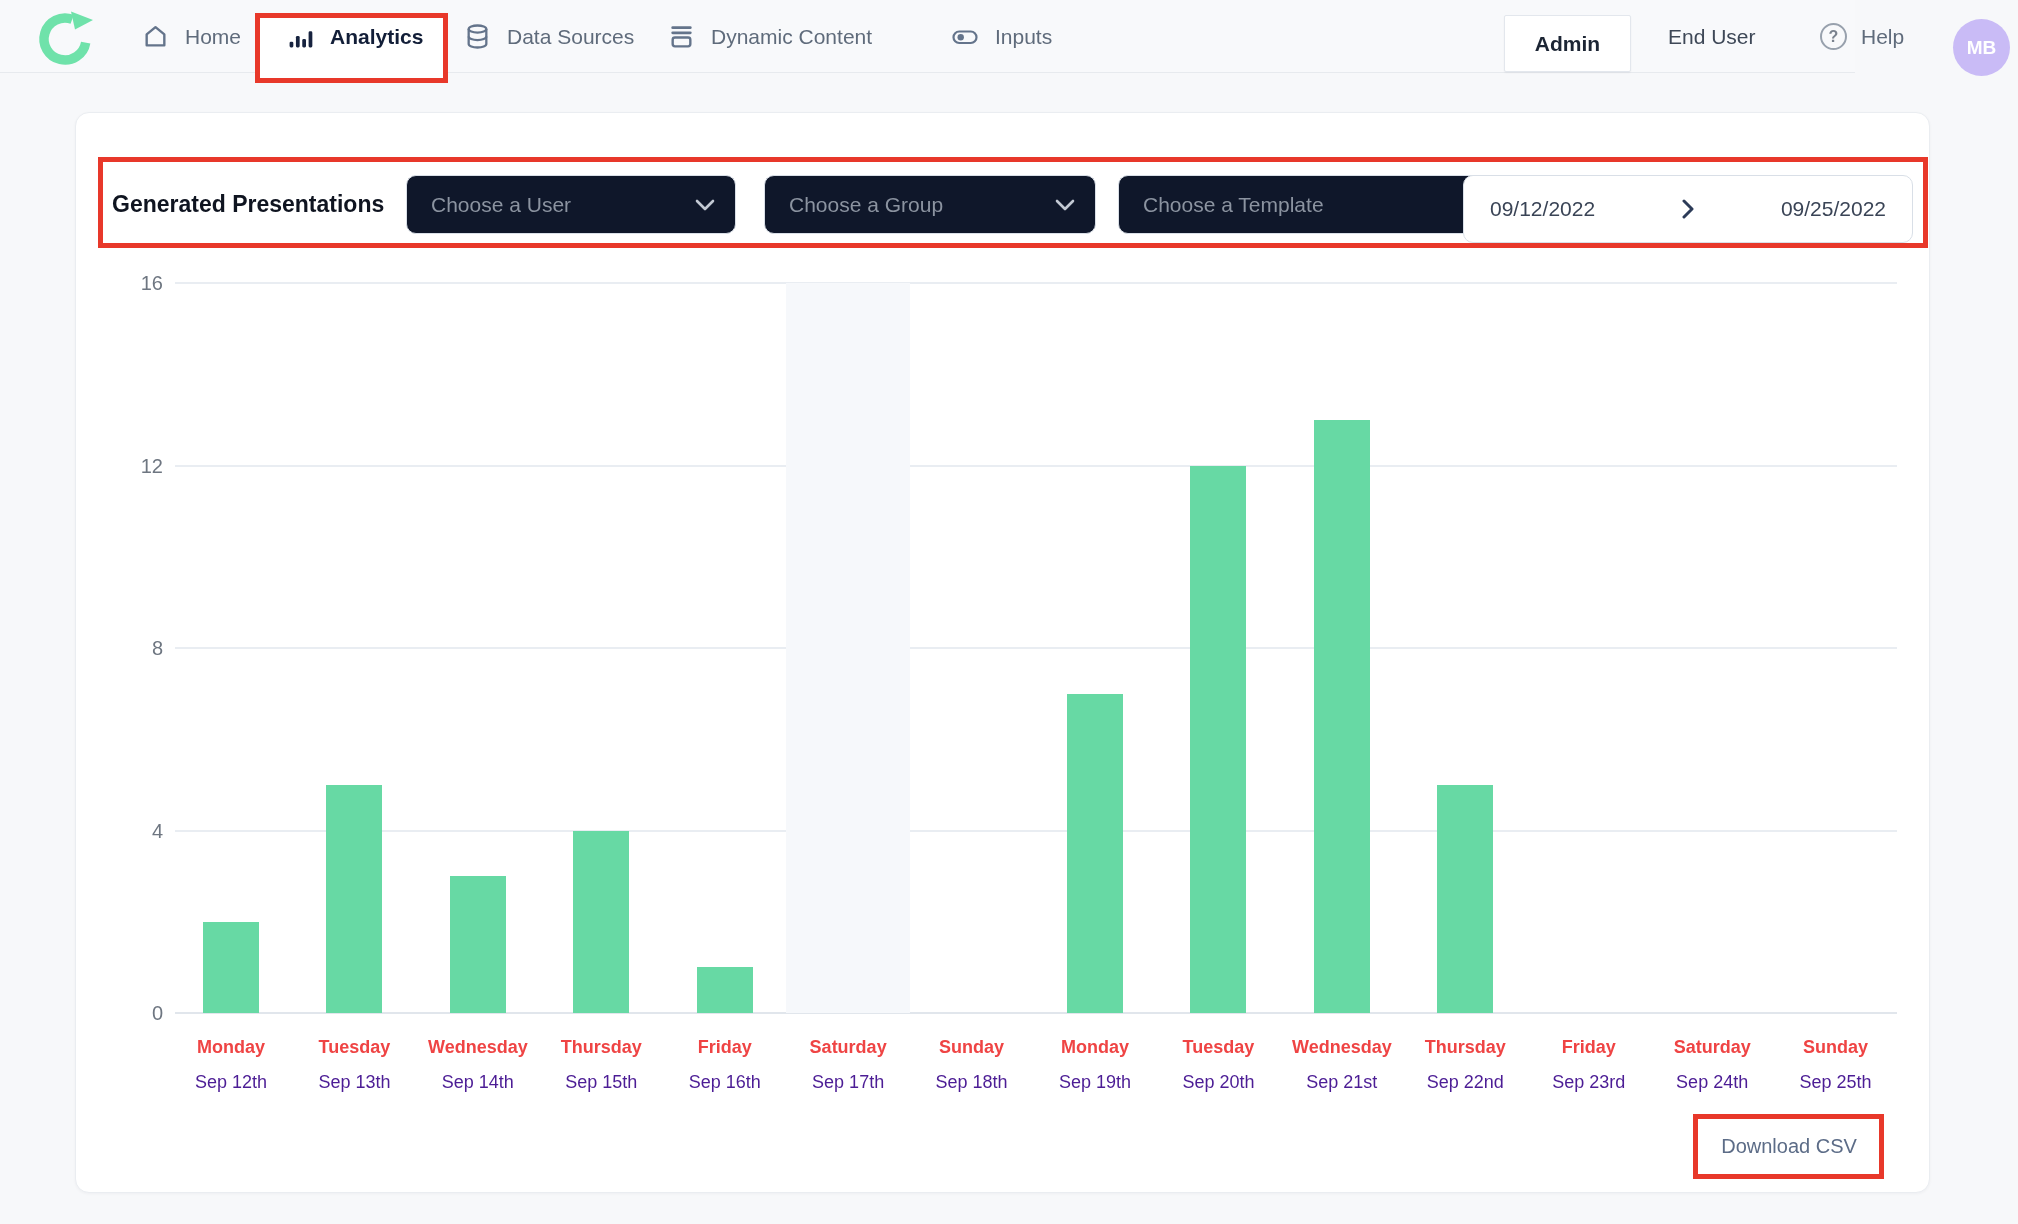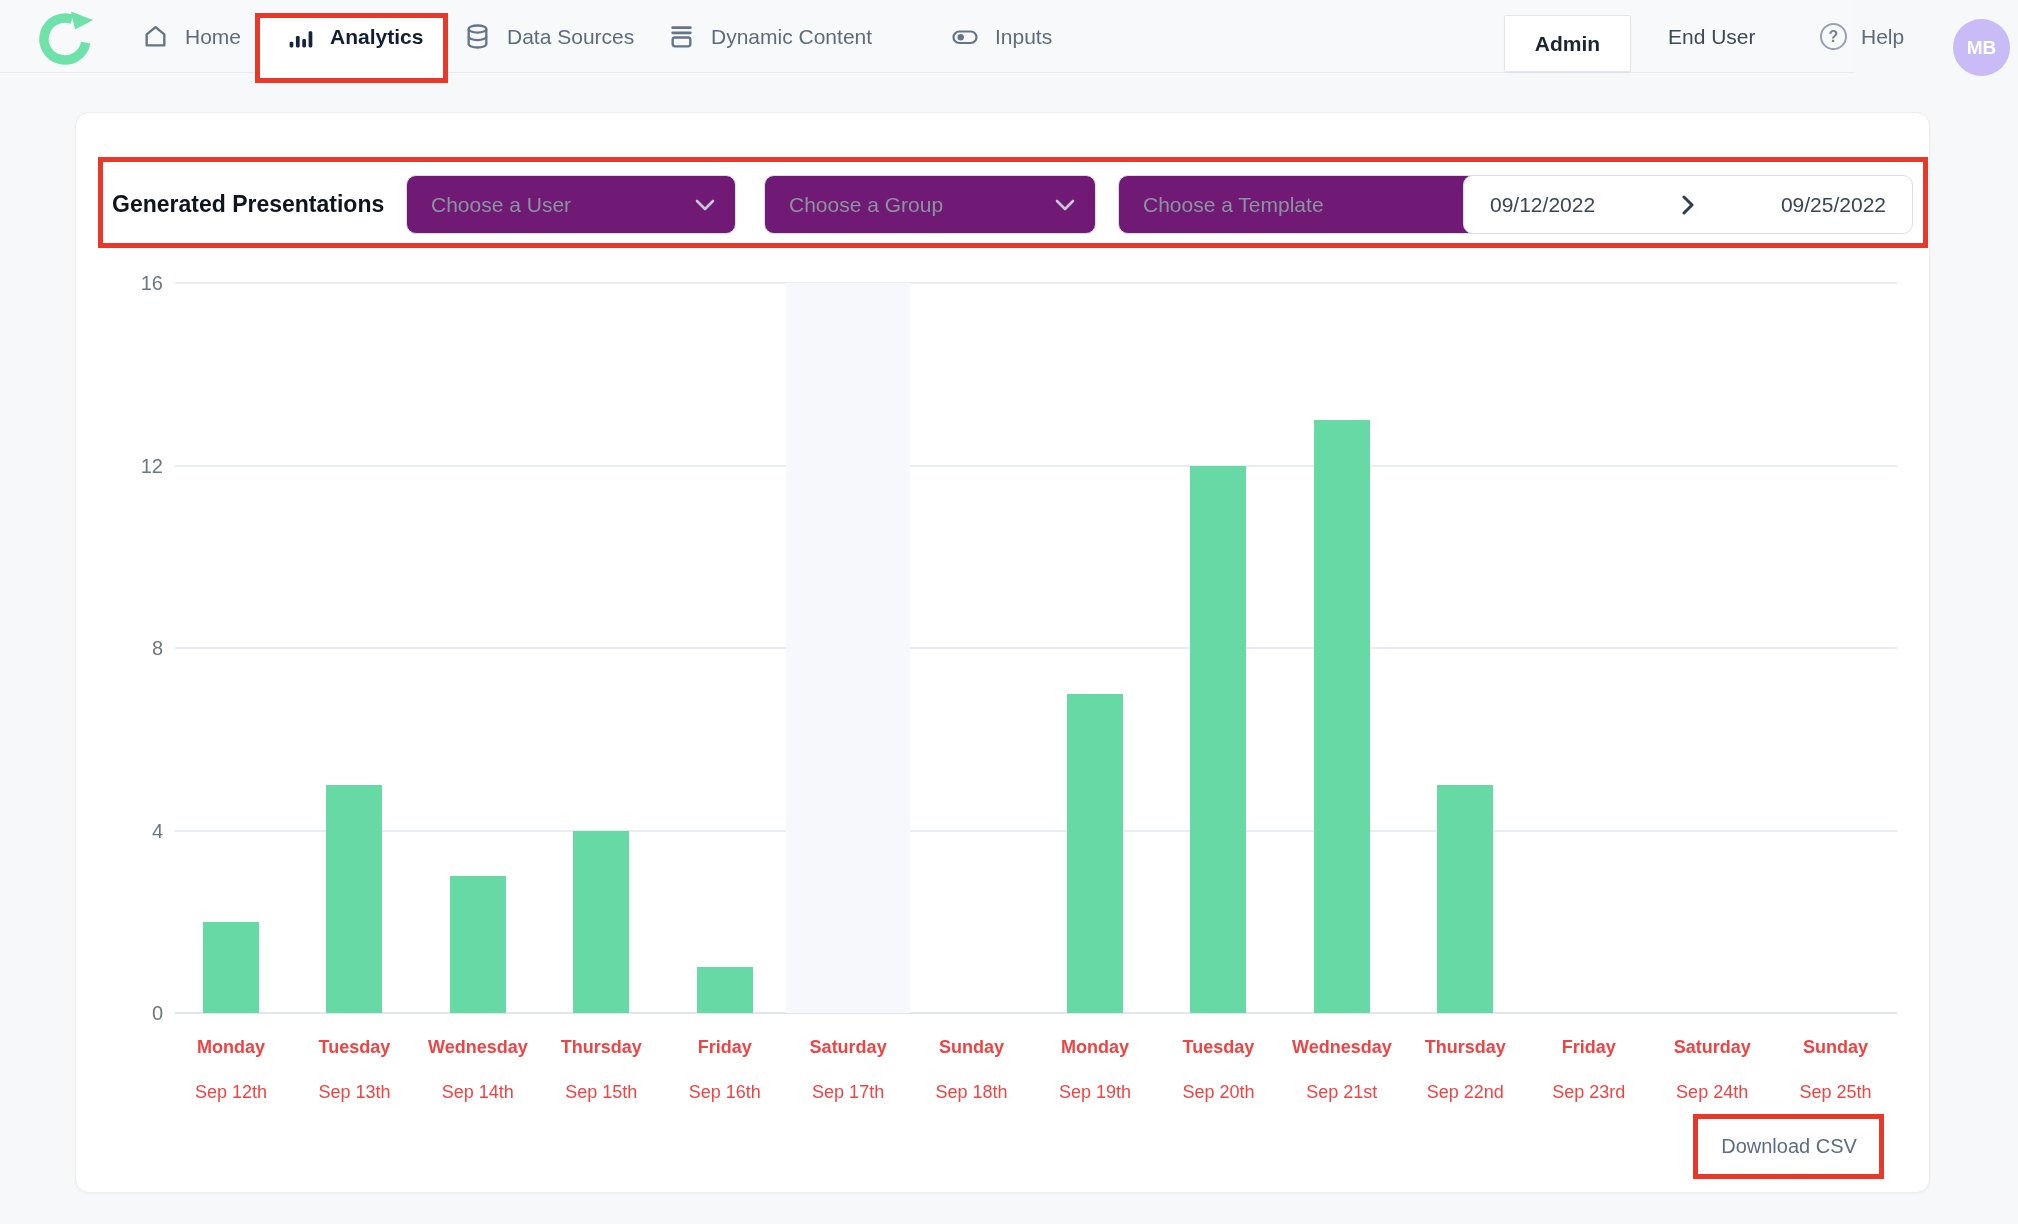--- a/index.html
+++ b/index.html
@@ -43,43 +43,43 @@
     background:var(--avatar-purple);display:flex;align-items:center;justify-content:center;
     color:#ffffff;font-size:19px;font-weight:700;cursor:pointer;z-index:2;}
 
   
   #card{position:absolute;left:75px;top:112px;width:1855px;height:1081px;background:#ffffff;
     border:1px solid #eaedf1;border-radius:14px;box-shadow:0 1px 3px rgba(16,24,40,.04);z-index:0;}
 
   
   #panel-title{position:absolute;left:112px;top:191px;font-size:23px;font-weight:700;
     color:#0f1420;z-index:2;white-space:nowrap;}
-  .dropdown{position:absolute;top:175px;height:59px;background:#701a75;border:1.5px solid #d9dfe7;
+  .dropdown{position:absolute;top:175px;height:59px;background:#0f172a;border:1.5px solid #d9dfe7;
     border-radius:10px;display:flex;align-items:center;justify-content:space-between;
     padding:0 20px 0 24px;cursor:pointer;z-index:2;}
   .dropdown .ph{font-size:21px;color:#8b93a0;white-space:nowrap;}
   #dd-user{left:406px;width:330px;} #dd-group{left:764px;width:332px;} #dd-template{left:1118px;width:398px;}
-  #date-range{position:absolute;left:1463px;top:175px;width:450px;height:59px;background:#fff;
+  #date-range{position:absolute;left:1463px;top:175px;width:450px;height:68px;background:#fff;
     border:1.5px solid #d9dfe7;border-radius:10px;display:flex;align-items:center;
     justify-content:space-between;padding:0 26px;cursor:pointer;z-index:2;gap:39px;}
   #date-range .dt{font-size:21px;font-weight:500;color:#3a4456;}
   #anno-filters{position:absolute;left:98px;top:157px;width:1830px;height:91px;
     border:5px solid var(--annotation-red);z-index:6;pointer-events:none;}
 
   
   #chart-layer{position:absolute;left:0;top:0;width:2018px;height:1224px;z-index:1;pointer-events:none;}
   .gridline{position:absolute;height:2px;background:#e9edf2;}
   .gridline.baseline{background:#e1e6ec;}
   .ytick{position:absolute;right:1855px;transform:translateY(-50%);font-size:20px;color:#6e7681;
     text-align:right;width:80px;}
   .band{position:absolute;}
   .bar{position:absolute;pointer-events:auto;cursor:pointer;}
   .xlabel{position:absolute;text-align:center;}
   .xlabel .day{font-size:18px;font-weight:700;color:#ef4444;}
-  .xlabel .date{font-size:18px;color:#ef4444;margin-top:24px;}
+  .xlabel .date{font-size:18px;color:#4c1d95;margin-top:14px;}
 
   
   #download-btn{position:absolute;left:1705px;top:1122px;width:168px;height:48px;background:transparent;
     border:none;font-family:"Liberation Sans",sans-serif;font-size:20px;color:#5c6c87;cursor:pointer;z-index:2;}
   #anno-download{position:absolute;left:1693px;top:1114px;width:191px;height:65px;
     border:5px solid var(--annotation-red);z-index:6;pointer-events:none;}
 
   .icon{flex:0 0 auto;display:block;}
 </style>
 </head>

